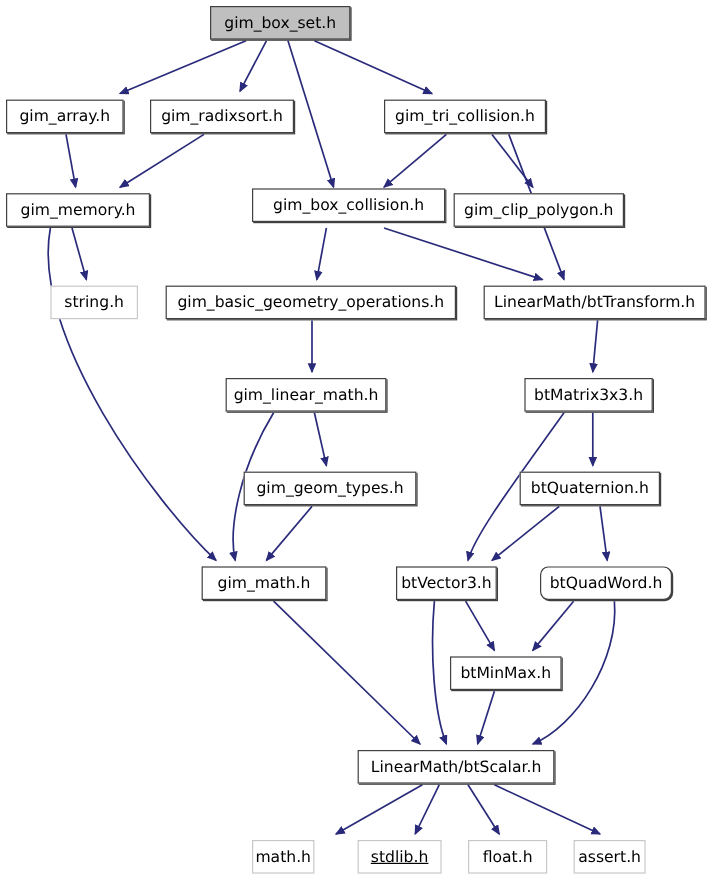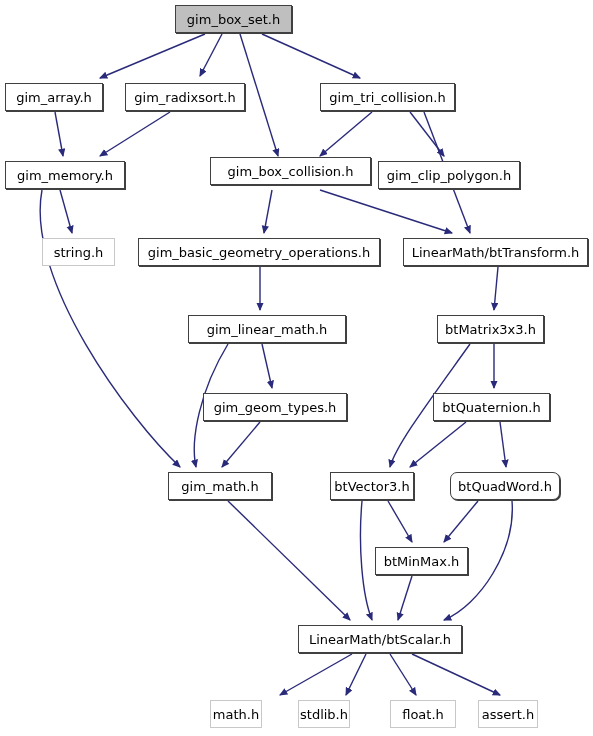--- a/index.html
+++ b/index.html
@@ -127,21 +127,21 @@
       </div>
       <div class="node system" style="left: 42px; top: 238px; width: 73px;">
         <span class="node-label">string.h</span>
       </div>
       <div class="node" style="left: 138px; top: 238px; width: 242px;">
         <span class="node-label">gim_basic_geometry_operations.h</span>
       </div>
       <div class="node" style="left: 403px; top: 238px; width: 185px;">
         <span class="node-label">LinearMath/btTransform.h</span>
       </div>
-      <div class="node" style="left: 188px; top: 315px; width: 158px;">
+      <div class="node" style="left: 188px; top: 315px; width: 134px;">
         <span class="node-label">gim_linear_math.h</span>
       </div>
       <div class="node" style="left: 437px; top: 315px; width: 107px;">
         <span class="node-label">btMatrix3x3.h</span>
       </div>
       <div class="node" style="left: 203px; top: 393px; width: 144px;">
         <span class="node-label">gim_geom_types.h</span>
       </div>
       <div class="node" style="left: 433px; top: 393px; width: 117px;">
         <span class="node-label">btQuaternion.h</span>
@@ -157,21 +157,21 @@
       </div>
       <div class="node" style="left: 375px; top: 547px; width: 93px;">
         <span class="node-label">btMinMax.h</span>
       </div>
       <div class="node" style="left: 298px; top: 625px; width: 164px;">
         <span class="node-label">LinearMath/btScalar.h</span>
       </div>
       <div class="node system" style="left: 210px; top: 700px; width: 52px; justify-content: center;">
         <span class="node-label">math.h</span>
       </div>
-      <div class="node system" style="left: 298px; top: 700px; width: 52px;">
+      <div class="node system" style="left: 298px; top: 700px; width: 70px; text-decoration: underline;">
         <span class="node-label">stdlib.h</span>
       </div>
       <div class="node system" style="left: 390px; top: 700px; width: 66px;">
         <span class="node-label">float.h</span>
       </div>
       <div class="node system" style="left: 478px; top: 700px; width: 60px;">
         <span class="node-label">assert.h</span>
       </div>
     </div>
 

